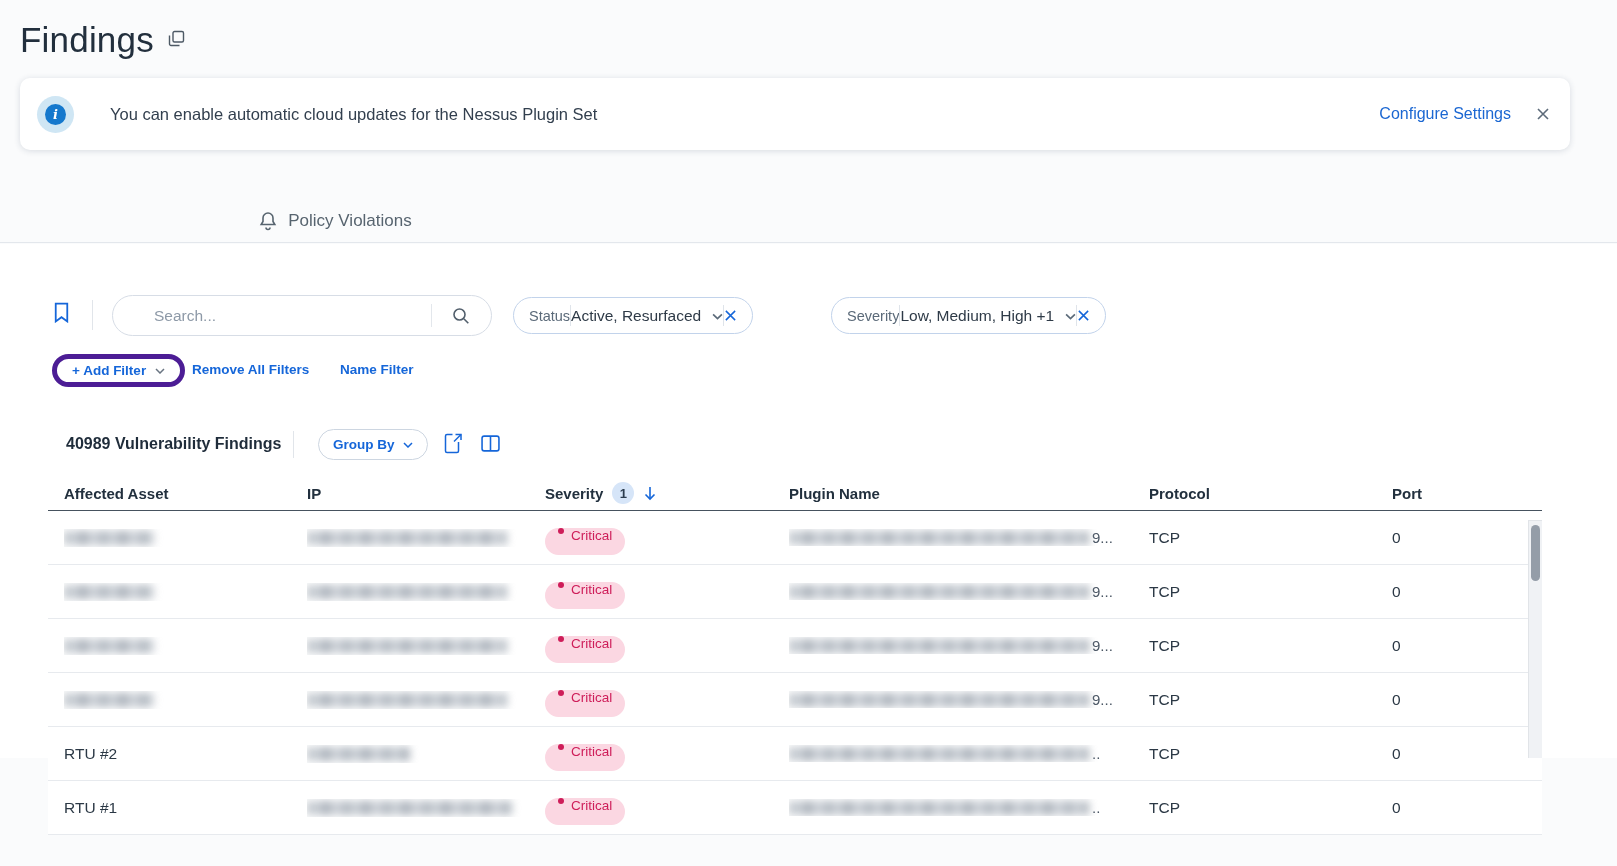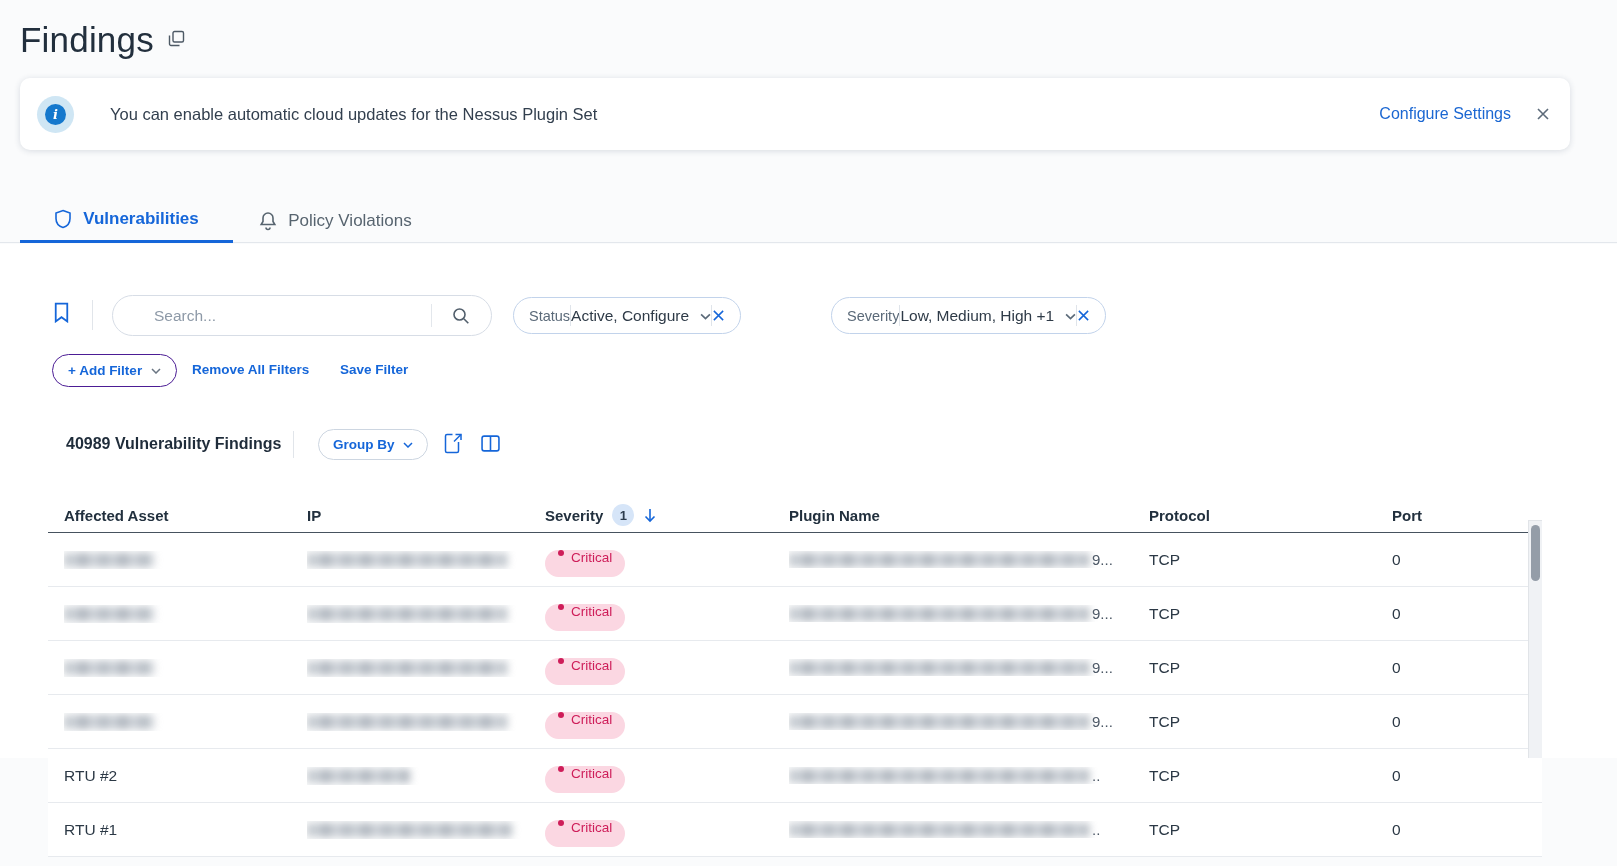--- a/index.html
+++ b/index.html
@@ -46,39 +46,39 @@
   .fpill .plabel { font-size:14.5px; color:#5b6a79; }
   .fpill .pdiv { width:1px; align-self:stretch; margin:7px 0; background:#dfe4ea; }
   .fpill .pvalue-wrap { display:flex; align-items:center; gap:11px; cursor:pointer; }
   .fpill .pvalue { font-size:15.5px; color:#2e3a47; }
   .fpill .chev { color:#5b6a79; display:flex; margin-top:2px; }
   .fpill .pclose { color:#1566d9; display:flex; cursor:pointer; }
   .fpill-status { left:513px; }
   .fpill-severity { left:831px; }
 
   
-  .add-filter { position:absolute; left:52px; top:110px; height:33px; border:1px solid #4c1d95; border-radius:17px; background:#fff;
+  .add-filter { position:absolute; left:52px; top:110px; height:33px; border:5px solid #4c1d95; border-radius:17px; background:#fff;
                 display:flex; align-items:center; gap:9px; padding:0 15px; color:#1566d9; font-size:13.5px; font-weight:600; cursor:pointer; }
   .add-filter .chev { color:#6a7582; display:flex; margin-top:1px; }
   .link-btn { position:absolute; top:118px; font-size:13.5px; font-weight:600; color:#1566d9; cursor:pointer; }
   .remove-all { left:192px; }
   .save-filter { left:340px; }
 
   
   .summary { position:absolute; left:66px; top:191px; font-size:16px; font-weight:700; color:#1f2c3a; }
   .tdiv { position:absolute; left:293px; top:187px; width:1px; height:27px; background:#e1e5ea; }
   .group-by { position:absolute; left:318px; top:185px; height:31px; border:1px solid #cdd6e1; border-radius:16px; background:#fff;
               display:flex; align-items:center; gap:8px; padding:0 14px; color:#1566d9; font-size:13.5px; font-weight:600; cursor:pointer;justify-content:center; }
   .group-by .chev { display:flex; margin-top:1px; }
   .icon-btn { position:absolute; color:#1566d9; display:flex; cursor:pointer; }
   .export-btn { left:443px; top:189px; }
   .columns-btn { left:481px; top:191px; }
 
   
-  .table { position:absolute; left:48px; top:254px; width:1494px; }
+  .table { position:absolute; left:48px; top:232px; width:1494px; }
   .grid-cols { display:grid; grid-template-columns:243px 238px 244px 360px 243px 1fr; padding-left:16px; align-items:center; }
   .thead { height:35px; border-bottom:1px solid #46525e; }
   .thead .hcell { font-size:15px; font-weight:700; color:#22303e; cursor:pointer; }
   .sev-head { display:flex; align-items:center; gap:9px; }
   .sort-badge { width:22px; height:22px; border-radius:50%; background:#d6e5f8; color:#2c3c4e; font-size:13px; font-weight:600;
                 display:flex; align-items:center; justify-content:center; }
   .sort-arrow { color:#1566d9; display:flex; }
 
   .trow { height:54px; border-bottom:1px solid #e7eaee; font-size:15.5px; color:#2b3845; background:#fff; cursor:pointer; }
   .cell { white-space:nowrap; overflow:hidden; }
@@ -119,28 +119,20 @@
     <span class="banner-spacer"></span>
     <a class="banner-link">Configure Settings</a>
     <span class="banner-close">
       <svg width="14" height="14" viewBox="0 0 14 14" fill="none" stroke="currentColor" stroke-width="1.6">
         <path d="M2 2l10 10M12 2L2 12"></path>
       </svg>
     </span>
   </div>
 
   <div class="tabs">
-    <div class="tab tab-vuln">
-      <span style="display:flex;">
-        <svg width="18" height="20" viewBox="0 0 18 20" fill="none" stroke="currentColor" stroke-width="1.6">
-          <path d="M9 1.5l7 2.5v5.5c0 4.5-3 7.8-7 9-4-1.2-7-4.5-7-9V4z"></path>
-        </svg>
-      </span>
-      <span>Vulnerabilities</span>
-    </div>
     <div class="tab tab-policy">
       <span style="display:flex;">
         <svg width="18" height="20" viewBox="0 0 18 20" fill="none" stroke="currentColor" stroke-width="1.6">
           <path d="M9 2a5 5 0 0 1 5 5v3.5l1.8 3H2.2L4 10.5V7a5 5 0 0 1 5-5z"></path>
           <path d="M7 16.5a2 2 0 0 0 4 0"></path>
         </svg>
       </span>
       <span>Policy Violations</span>
     </div>
   </div>
@@ -162,21 +154,21 @@
           <circle cx="7.5" cy="7.5" r="5.5"></circle>
             <path d="M11.8 11.8l4.5 4.5"></path>
         </svg>
       </span>
     </div>
 
     <div class="fpill fpill-status">
       <span class="plabel">Status</span>
       <span class="pdiv"></span>
       <span class="pvalue-wrap">
-        <span class="pvalue">Active, Configure</span>
+        <span class="pvalue">Active, Resurfaced</span>
         <span class="chev">
           <svg width="11" height="7" viewBox="0 0 10 6" fill="none" stroke="currentColor" stroke-width="1.5">
               <path d="M1 1l4 4 4-4"></path>
             </svg>
         </span>
       </span>
       <span class="pdiv"></span>
       <span class="pclose">
         <svg width="13" height="13" viewBox="0 0 14 14" fill="none" stroke="currentColor" stroke-width="1.6">
             <path d="M2 2l10 10M12 2L2 12"></path>
@@ -205,21 +197,21 @@
 
     <div class="add-filter">
       <span>+ Add Filter</span>
       <span class="chev">
         <svg width="10" height="6" viewBox="0 0 10 6" fill="none" stroke="currentColor" stroke-width="1.5">
             <path d="M1 1l4 4 4-4"></path>
           </svg>
       </span>
     </div>
     <span class="link-btn remove-all">Remove All Filters</span>
-    <span class="link-btn save-filter">Save Filter</span>
+    <span class="link-btn save-filter">Name Filter</span>
 
     <span class="summary">40989 Vulnerability Findings</span>
     <span class="tdiv"></span>
     <div class="group-by">
       <span>Group By</span>
       <span class="chev">
         <svg width="10" height="6" viewBox="0 0 10 6" fill="none" stroke="currentColor" stroke-width="1.5">
             <path d="M1 1l4 4 4-4"></path>
           </svg>
       </span>

